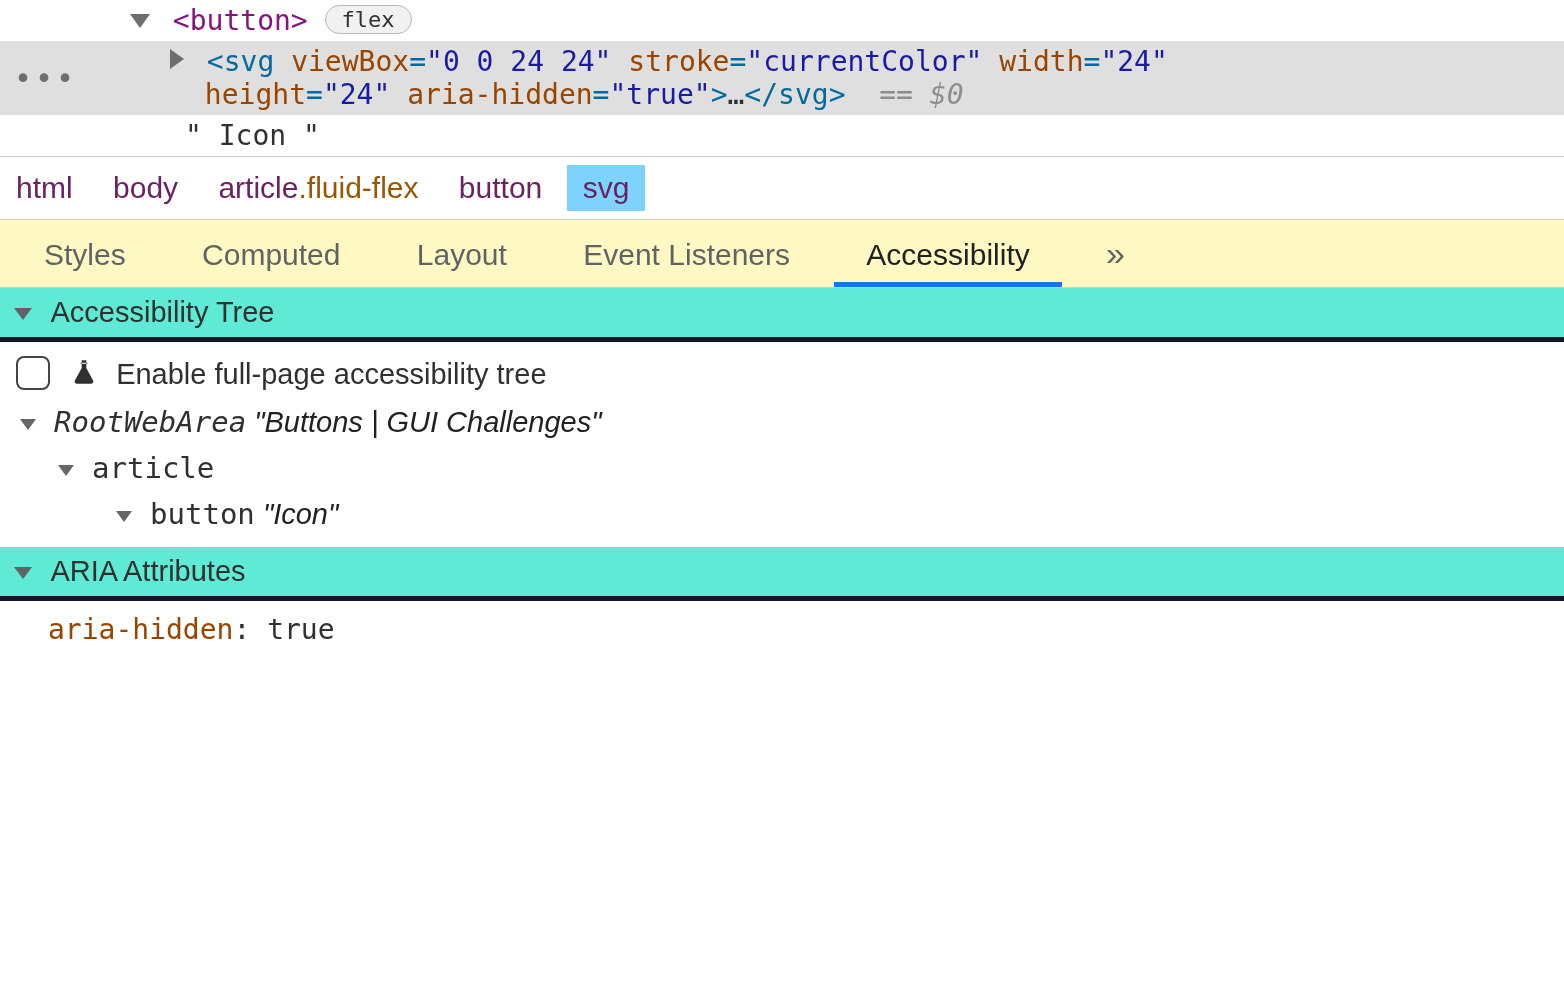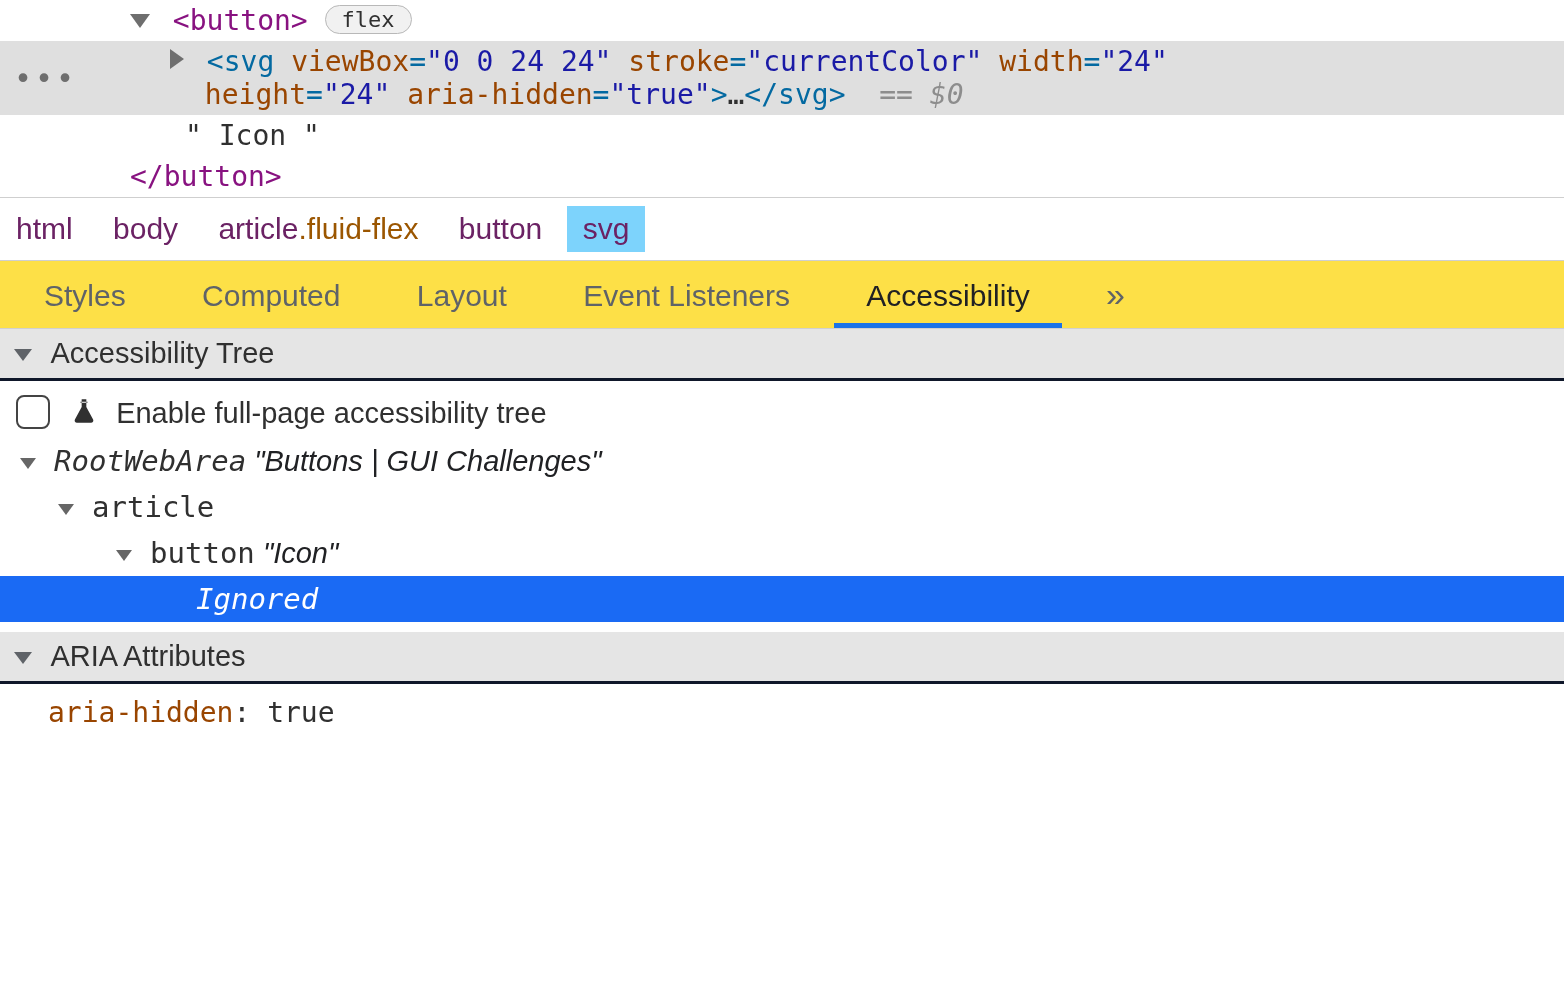--- a/index.html
+++ b/index.html
@@ -48,36 +48,36 @@
     border-top: 1px solid #cfcfcf; border-bottom: 1px solid #cfcfcf;
     padding: 8px 0; font-size: 30px;
   }
   .bc {
     display: inline-block; padding: 6px 16px; color: #6b2264;
   }
   .bc.selected { background: #7dd3fc; color: #6b2264; }
 
   
   .tabs {
-    background: #fde047; border-bottom: 1px solid #d0d0d0;
+    background: #fef9c3; border-bottom: 1px solid #d0d0d0;
     padding: 0 10px; font-size: 30px;
   }
   .tab {
     display: inline-block; padding: 14px 34px; color: #5f6368; position: relative;
   }
   .tab.active { color: #202124; }
   .tab.active::after {
     content: ""; position: absolute; left: 2px; right: 2px; bottom: -1px;
     height: 5px; background: #1a73e8;
   }
   .tab.more { font-size: 34px; letter-spacing: -2px; padding-right: 10px; }
 
   
   .section-header {
-    background: #e5e5e5; border-bottom: 3px solid #0f172a;
+    background: #5eead4; border-bottom: 5px solid #0f172a;
     padding: 8px 14px; font-size: 29px; color: #303030;
   }
   .caret-down {
     display: inline-block; width: 0; height: 0;
     border-left: 9px solid transparent; border-right: 9px solid transparent;
     border-top: 12px solid #5f6368; margin-right: 12px; vertical-align: 2px;
   }
 
   .treewrap { padding: 8px 16px 10px 16px; font-size: 29px; }
   .checkbox {
@@ -135,23 +135,20 @@
     <span class="attr">height</span><span class="punct">=</span><span class="val">"24"</span>
     <span> </span>
     <span class="attr">aria-hidden</span><span class="punct">=</span><span class="val">"true"</span><span class="punct">&gt;</span><span>…</span><span class="punct">&lt;/svg&gt;</span>
     <span class="eqzero">&nbsp;<span>== $0</span></span>
   </div>
 
   <div class="row indent2b mono">
     <span>" Icon "</span>
   </div>
 
-  <div class="row indent1 mono">
-    <span class="tag">&lt;/button&gt;</span>
-  </div>
 </div>
 
 <div class="breadcrumbs">
   <span class="bc">html</span>
   <span class="bc">body</span>
   <span class="bc">
     <span>article</span><span class="suffix" style="color:#9b5600;">.fluid-flex</span>
   </span>
   <span class="bc">button</span>
   <span class="bc selected">svg</span>
@@ -193,23 +190,20 @@
     <span class="childmono">article</span>
   </div>
 
   <div class="tree-line depth2">
     <span class="tree-caret"></span>
     <span class="childmono">button</span>
     <span> </span>
     <span class="treename">"Icon"</span>
   </div>
 
-  <div class="selected-row">
-    <span>Ignored</span>
-  </div>
 </div>
 
 <div class="section-header">
   <span class="caret-down"></span>
   <span>ARIA Attributes</span>
 </div>
 <div class="aria-line">
   <span class="aria-key">aria-hidden</span><span>:&nbsp;</span><span>true</span>
 </div>
 

